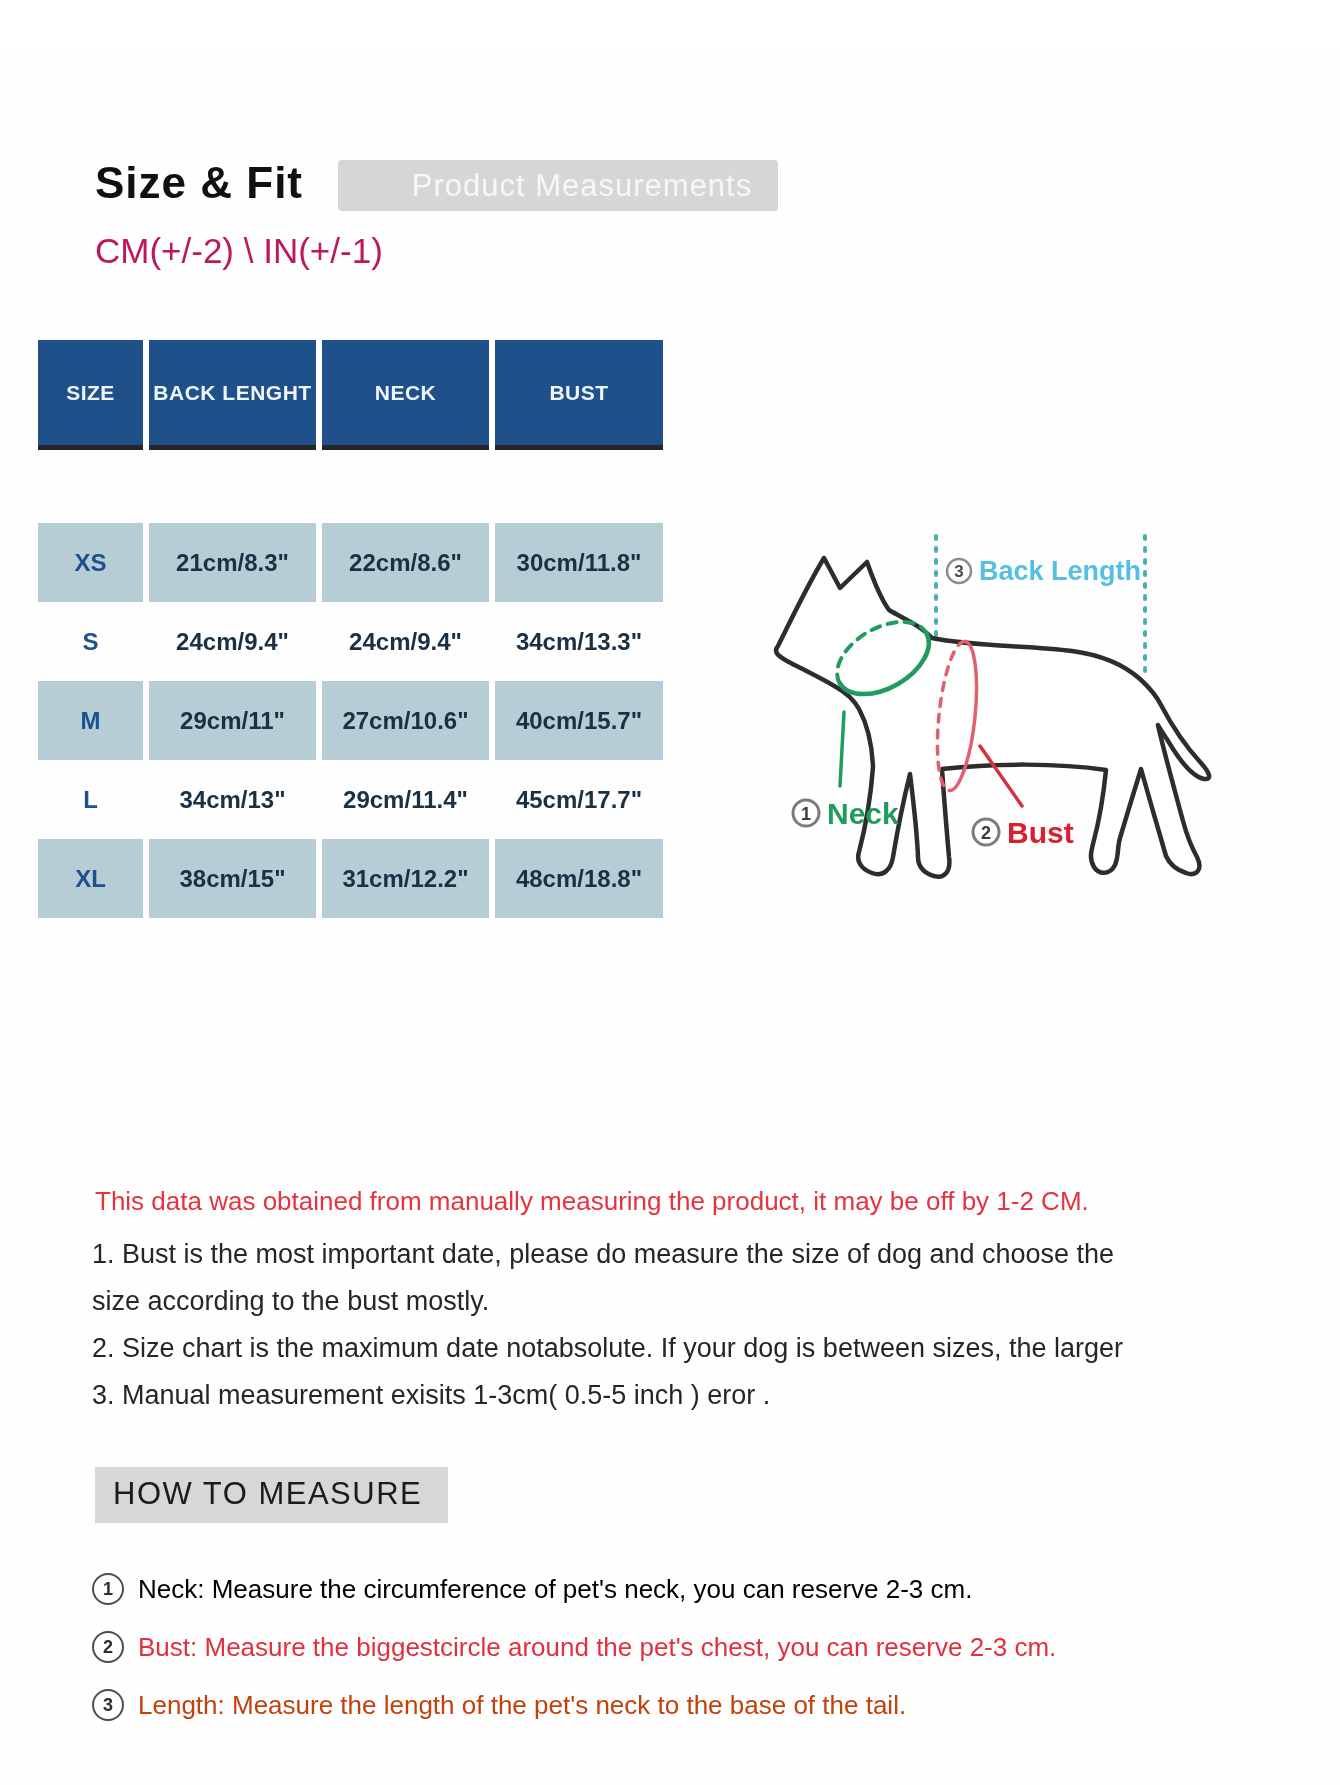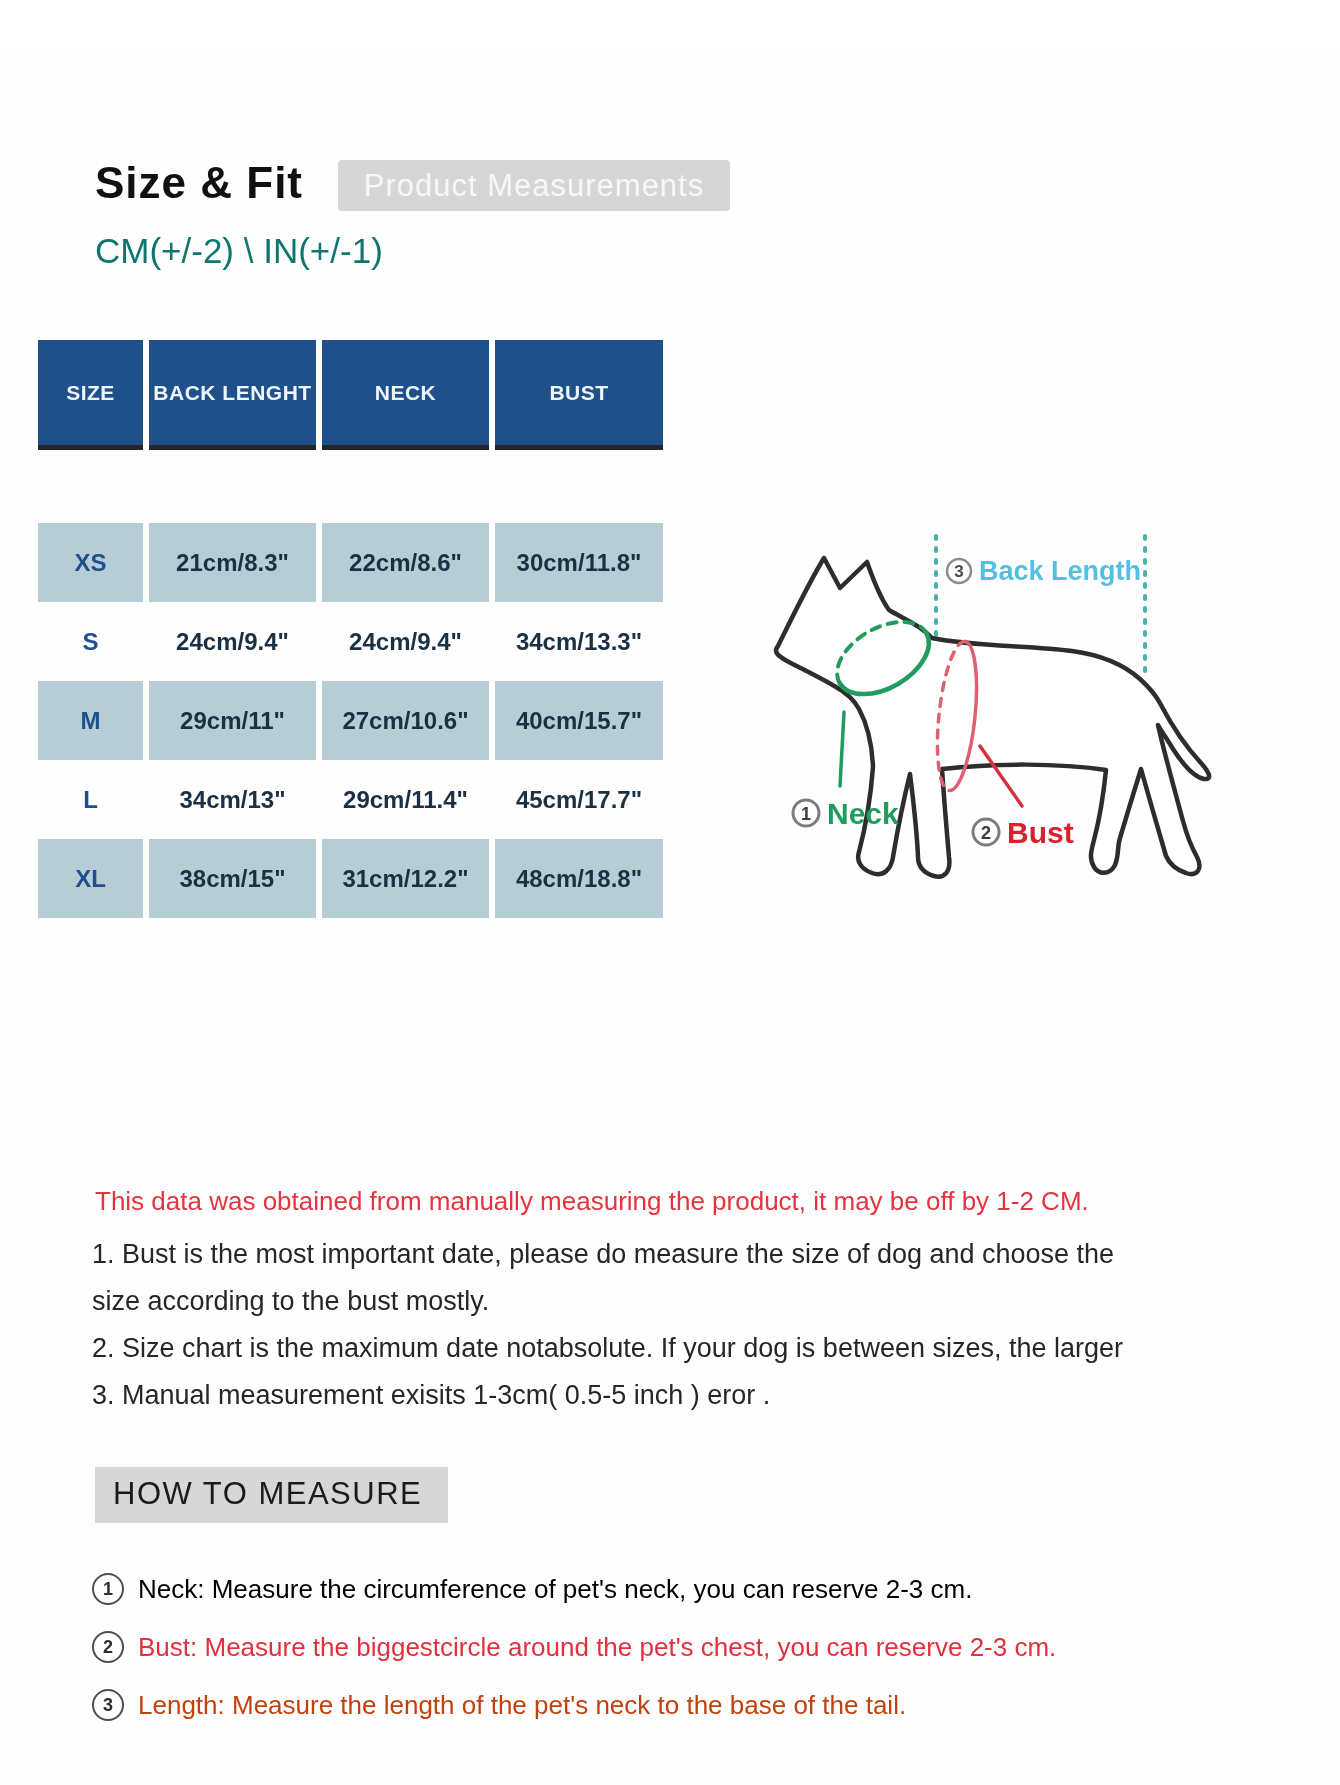--- a/index.html
+++ b/index.html
@@ -3,22 +3,22 @@
 <meta charset="utf-8">
 <style>
   html,body{margin:0;padding:0;background:#ffffff;}
   .page{position:relative;width:1340px;height:1785px;background:#fefefe;overflow:hidden;
         font-family:"Liberation Sans",sans-serif;margin-top:48px;}
 
   
   .title{position:absolute;left:95px;top:110px;font-size:44px;font-weight:700;color:#101010;letter-spacing:1px;}
   .badge{position:absolute;left:338px;top:112px;width:392px;height:51px;background:#d6d6d6;
          border-radius:4px;display:flex;align-items:center;justify-content:center;
-         font-size:31px;color:#f7f7f7;font-weight:400;letter-spacing:1px;}
-  .subtitle{position:absolute;left:95px;top:183px;font-size:35px;color:#0f766e;}
+         font-size:31px;color:#f7f7f7;font-weight:400;letter-spacing:1px;padding-left:48px;}
+  .subtitle{position:absolute;left:95px;top:183px;font-size:35px;color:#be185d;}
 
   
   .tbl{position:absolute;left:38px;top:292px;width:625px;}
   .tbl-head{display:grid;grid-template-columns:105px 167px 167px 168px;column-gap:6px;}
   .tbl-head .hcell{height:105px;background:#20508a;border-bottom:5px solid #262626;
         display:flex;align-items:center;justify-content:center;
         color:#eef6fb;font-weight:700;font-size:21px;letter-spacing:.5px;text-align:center;}
   .tbl-body{margin-top:73px;}
   .trow{display:grid;grid-template-columns:105px 167px 167px 168px;column-gap:6px;height:79px;}
   .trow.alt .cell{background:#b6cdd6;}

